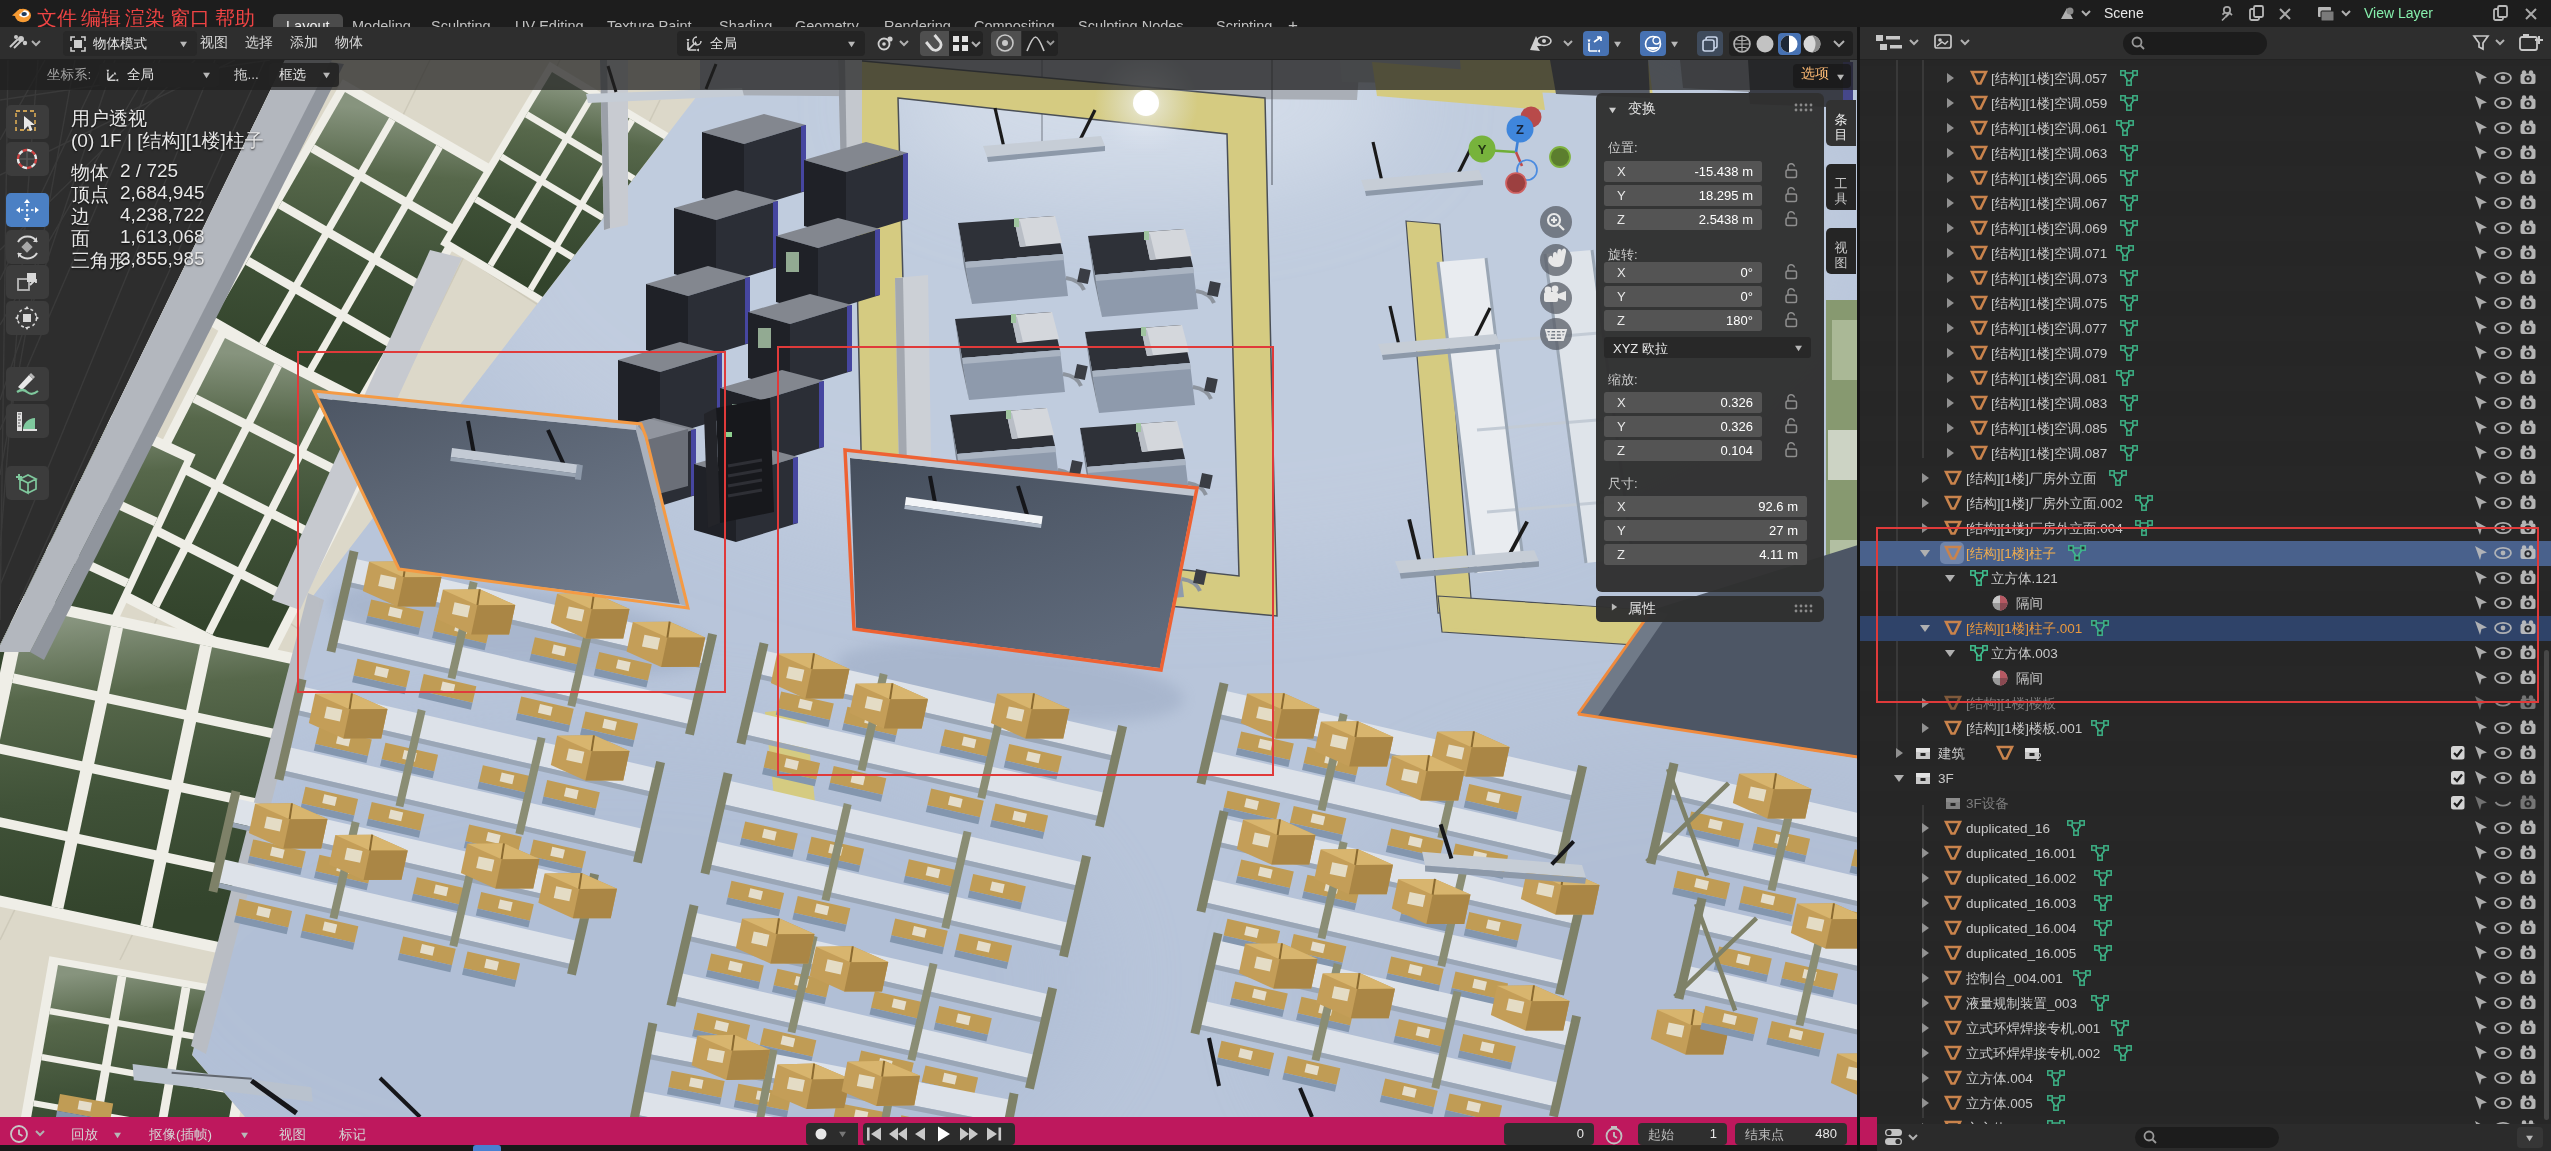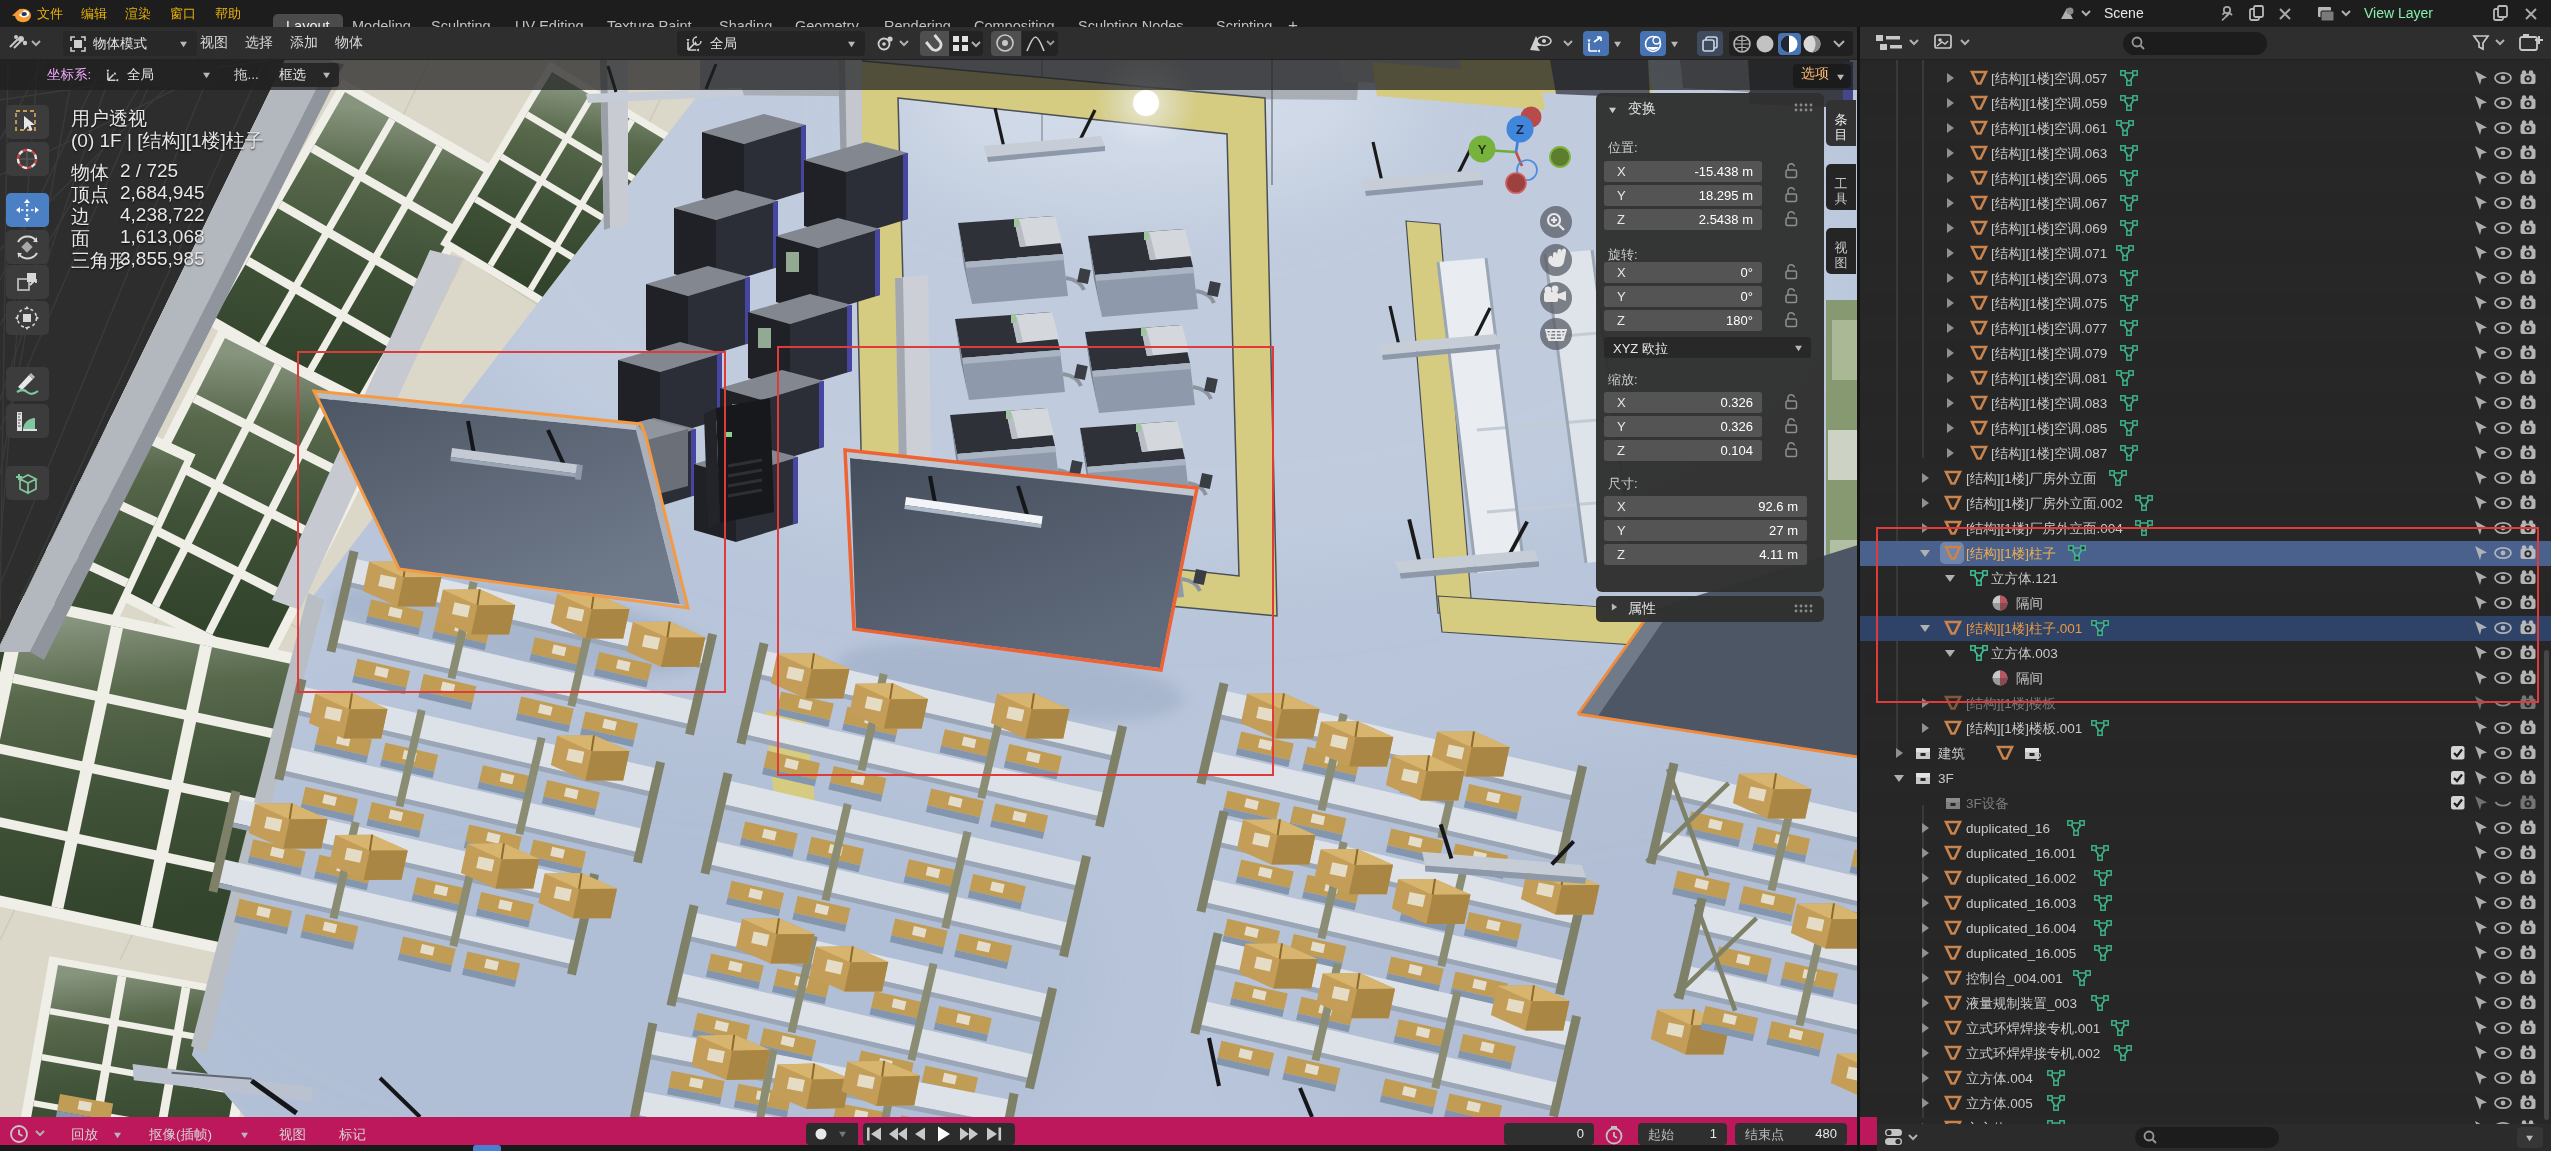--- a/index.html
+++ b/index.html
@@ -4,21 +4,21 @@
 <style>
 * { margin:0; padding:0; box-sizing:border-box; }
 html,body { width:2551px; height:1151px; overflow:hidden; background:#1c1c1c;
   font-family:"Liberation Sans", sans-serif; }
 #app { position:relative; width:2551px; height:1151px; overflow:hidden; }
 .abs { position:absolute; }
 .txt { color:#d4d4d4; font-size:14px; white-space:nowrap; }
 .chev { display:inline-block; color:#b8b8b8; font-size:9px; transform:scaleX(1.3); }
 
 #topbar { left:0; top:0; width:2551px; height:27px; background:#1d1d1d; }
-#topbar .menu { position:absolute; top:5px; color:#eab308; font-size:13px; }
+#topbar .menu { position:absolute; top:5px; color:#ef4444; font-size:20px; }
 .tab { position:absolute; top:2px; height:25px; line-height:24px; padding:0 13px; color:#c0c0c0;
   font-size:14.5px; border-radius:5px 5px 0 0;margin-top:12px; }
 .tab.active { background:#4b4b4b; color:#f0f0f0; }
 
 #vphead { left:0; top:27px; width:1858px; height:33px; background:#2e2e2e; border-bottom:1px solid #222; }
 #outhead { left:1860px; top:27px; width:691px; height:33px; background:#2e2e2e; border-bottom:1px solid #222;}
 .dd { position:absolute; background:#282828; border-radius:4px; color:#e2e2e2; font-size:13.5px; }
 .hmenu { position:absolute; top:7px; color:#d8d8d8; font-size:14px; }
 
 #toolset { left:0; top:60px; width:1858px; height:30px; background:rgba(30,30,30,0.72); z-index:30; }
@@ -713,21 +713,21 @@
 <path d="M24,7 l4,4 l4,-4" stroke="#b0b0b0" stroke-width="2" fill="none"></path>
 </svg>
 <svg class="abs" style="left:658px;top:4px" width="28" height="24" viewBox="0 0 28 24">
 <rect x="2" y="6" width="17" height="13" rx="2" fill="none" stroke="#c8c8c8" stroke-width="1.8"></rect>
 <rect x="5" y="3" width="6" height="4" fill="#c8c8c8"></rect>
 <path d="M21,5 L21,13 M17,9 L25,9" stroke="#c8c8c8" stroke-width="2"></path>
 </svg>
 </div>
 
 <div id="toolset" class="abs">
-<span class="abs" style="left:47px;top:6px;color:#f0abfc;font-size:13.5px">坐标系:</span>
+<span class="abs" style="left:47px;top:6px;color:#a3a3a3;font-size:13.5px">坐标系:</span>
 <div class="dd" style="left:99px;top:3px;width:120px;height:24px;background:rgba(35,35,35,0.9)">
   <svg class="abs" style="left:6px;top:3px" width="17" height="17" viewBox="0 0 18 18">
   <path d="M3,15 L3,7 M3,15 L11,15 M3,15 L9,9" stroke="#cfcfcf" stroke-width="1.6" fill="none"></path>
   <path d="M3,7 L1.5,4 L4.5,4 Z M11,15 L14,13.5 L14,16.5 Z M9,9 L10.5,6 L12,9 Z" fill="#cfcfcf"></path>
   </svg>
   <span class="abs" style="left:28px;top:3px;font-size:13.5px">全局</span>
   <span class="chev abs" style="right:8px;top:7px">▼</span>
 </div>
 <span class="abs" style="left:234px;top:6px;color:#d0d0d0;font-size:13.5px">拖...</span>
 <div class="dd" style="left:269px;top:3px;width:70px;height:24px;background:rgba(35,35,35,0.9)">

